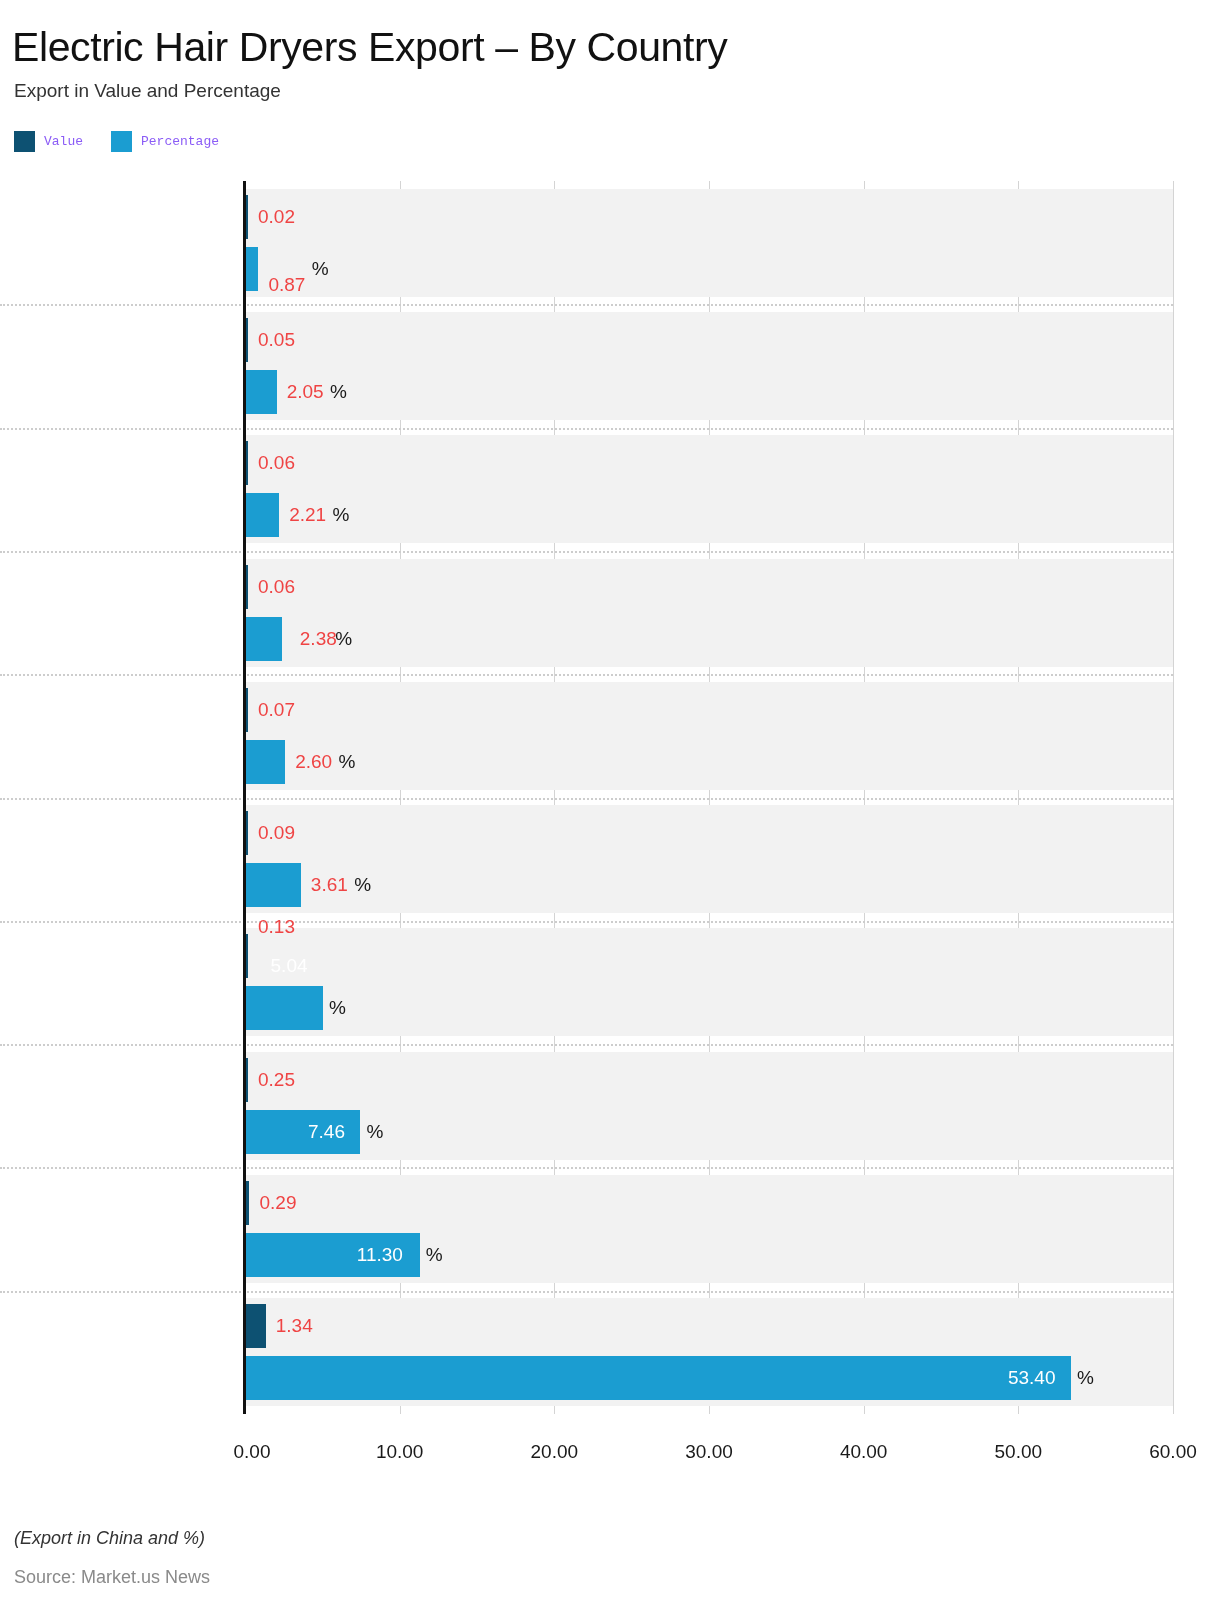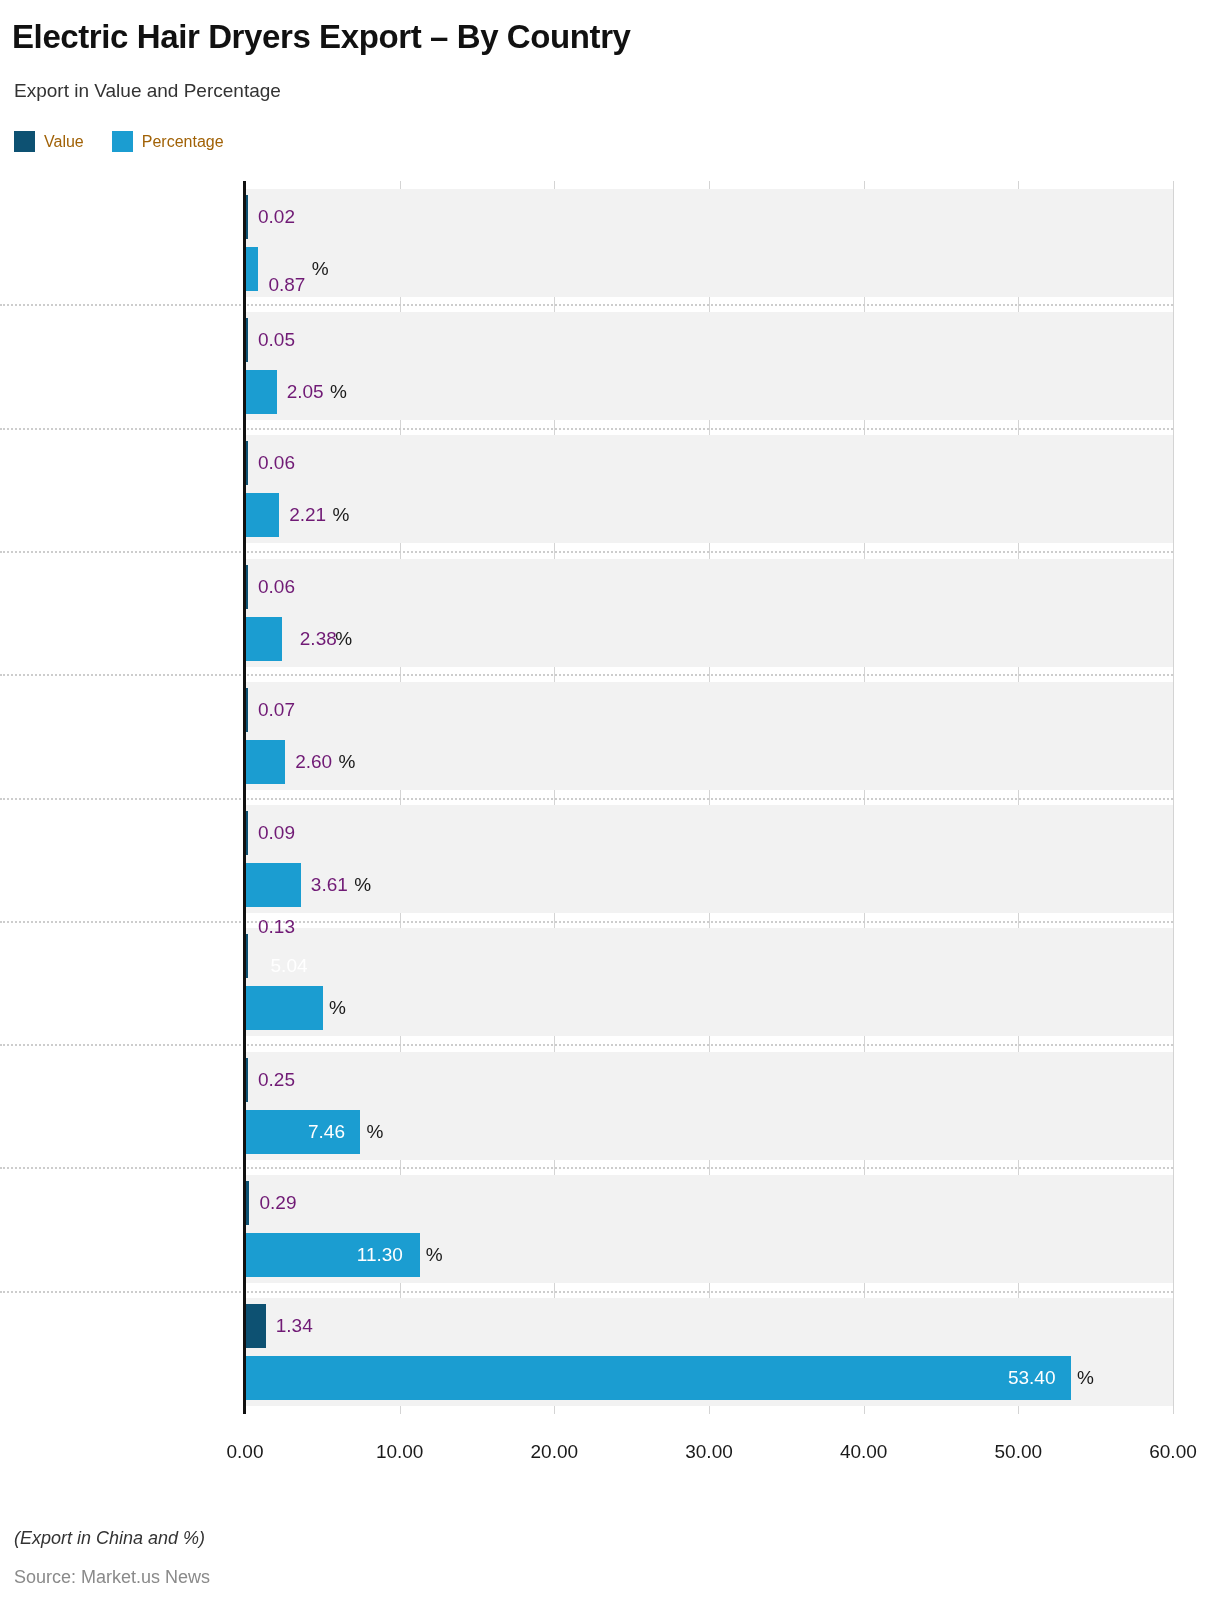--- a/index.html
+++ b/index.html
@@ -17,23 +17,23 @@
   .page {
     position: relative;
     width: 1220px;
     height: 1622px;
   }
 
   
   .chart-title {
     position: absolute;
     left: 12px;
-    top: 18px;
-    font-size: 33px;
-    font-weight: bold;
+    top: 24px;
+    font-size: 41px;
+    font-weight: normal;
     letter-spacing: -0.4px;
     color: #111111;
     white-space: nowrap;
   }
   .chart-subtitle {
     position: absolute;
     left: 14px;
     top: 80px;
     font-size: 19px;
     color: #333333;
@@ -53,23 +53,24 @@
     display: flex;
     align-items: center;
     gap: 9px;
   }
   .legend-swatch {
     width: 21px;
     height: 21px;
     display: block;
   }
   .legend-label {
-    font-size: 16px;
-    color: #a16207;
-    white-space: nowrap;
+    font-size: 13px;
+    color: #8b5cf6;
+    white-space: nowrap;
+    font-family: Liberation Mono, monospace;
   }
 
   
   .plot-wrap {
     position: absolute;
     left: 0;
     top: 181px;
     width: 1220px;
     height: 1260px;
   }
@@ -141,21 +142,21 @@
   .bar-pct {
     background: #1b9dd1;
   }
 
   
   .dlabel {
     position: absolute;
     font-size: 19px;
     white-space: nowrap;
     transform: translateY(-50%);
-    color: #701a75;
+    color: #ef4444;
   }
   .dlabel-in {
     color: #ffffff;
   }
   .dlabel-suffix {
     position: absolute;
     font-size: 19px;
     white-space: nowrap;
     transform: translateY(-50%);
     color: #1a1a1a;
@@ -291,21 +292,21 @@
         <div class="bar bar-value" style="top: 1123.35px; width: 20.7253px; height: 44px; background: rgb(13, 81, 114);"></div>
         <div class="dlabel" style="top: 1145.35px; left: 30.7253px;">1.34</div>
         <div class="bar bar-pct" style="top: 1175.35px; width: 825.92px; height: 44px; background: rgb(27, 157, 209);"></div>
         <div class="dlabel dlabel-in" style="top: 1197.35px; left: 762.92px;">53.40</div>
         <div class="dlabel-suffix" style="top: 1197.35px; left: 831.92px;">%</div>
       </div>
     <div class="axis-line"></div>
   </div>
 
   <div class="xaxis" id="xaxis">
-      <div class="xtick" style="left: 245px;">0.00</div>
+      <div class="xtick" style="left: 252px;">0.00</div>
       <div class="xtick" style="left: 399.667px;">10.00</div>
       <div class="xtick" style="left: 554.333px;">20.00</div>
       <div class="xtick" style="left: 709px;">30.00</div>
       <div class="xtick" style="left: 863.667px;">40.00</div>
       <div class="xtick" style="left: 1018.33px;">50.00</div>
       <div class="xtick" style="left: 1173px;">60.00</div>
     </div>
 
   <div class="footnote">(Export in China and %)</div>
   <div class="source">Source: Market.us News</div>

